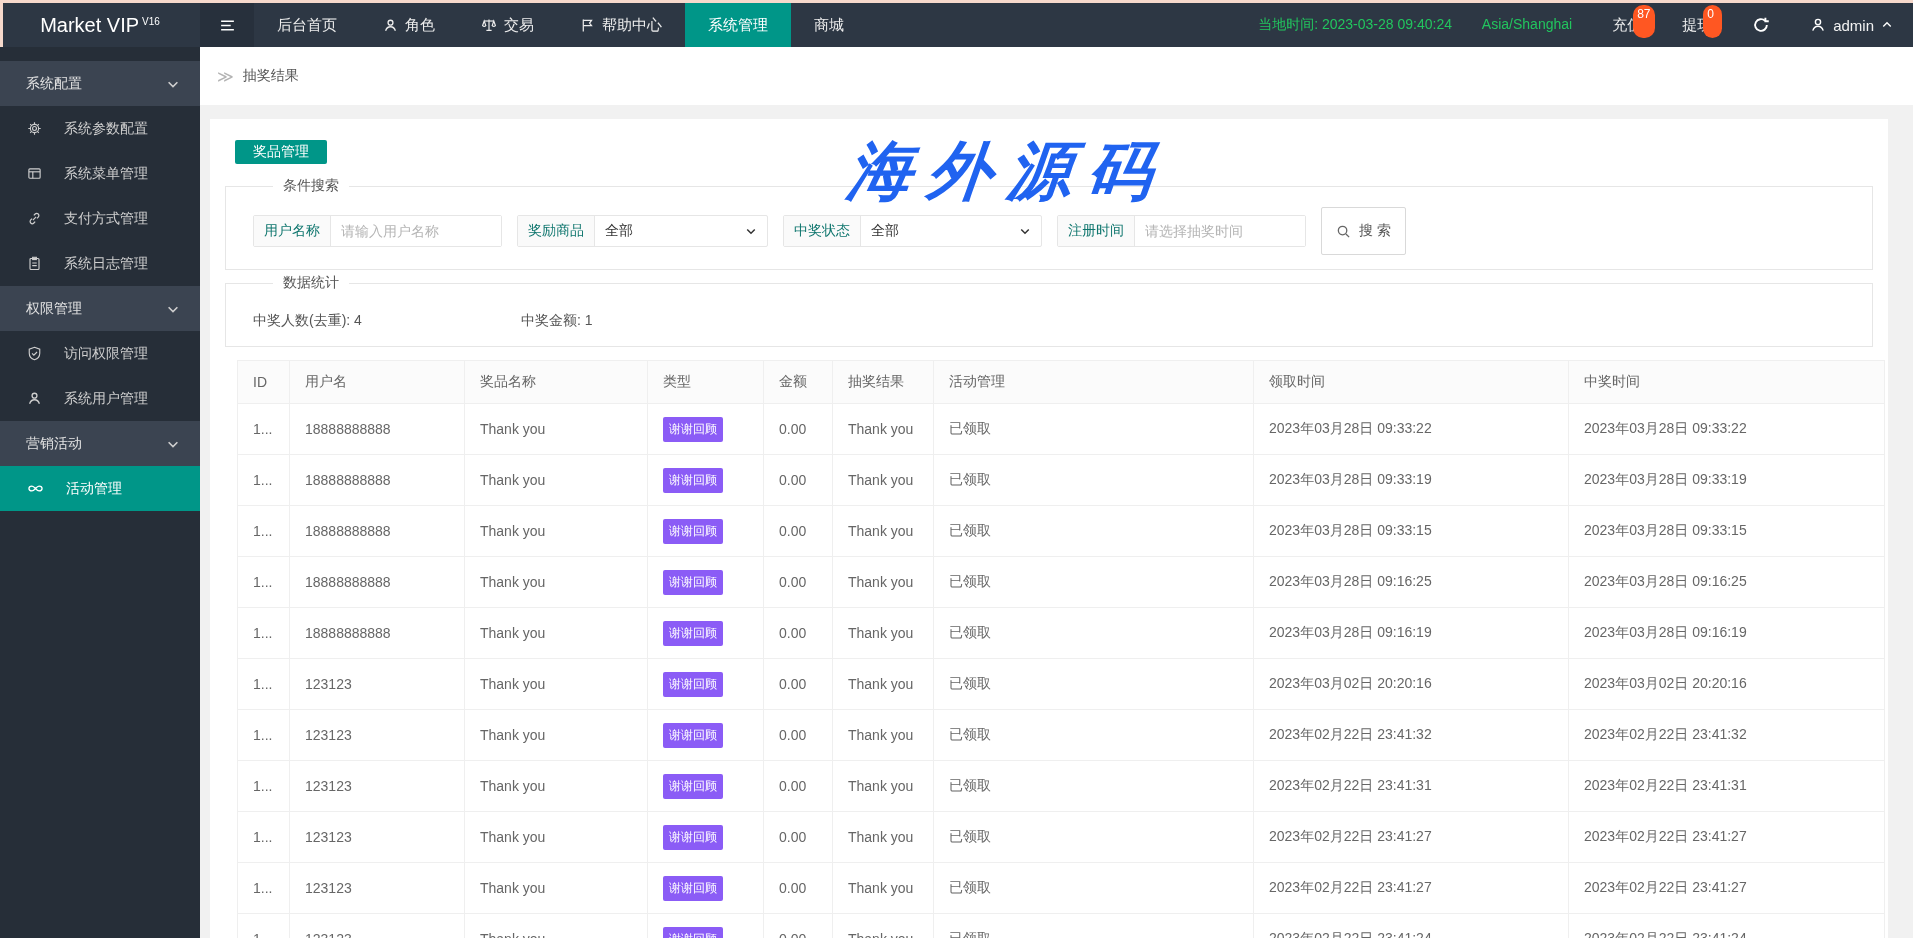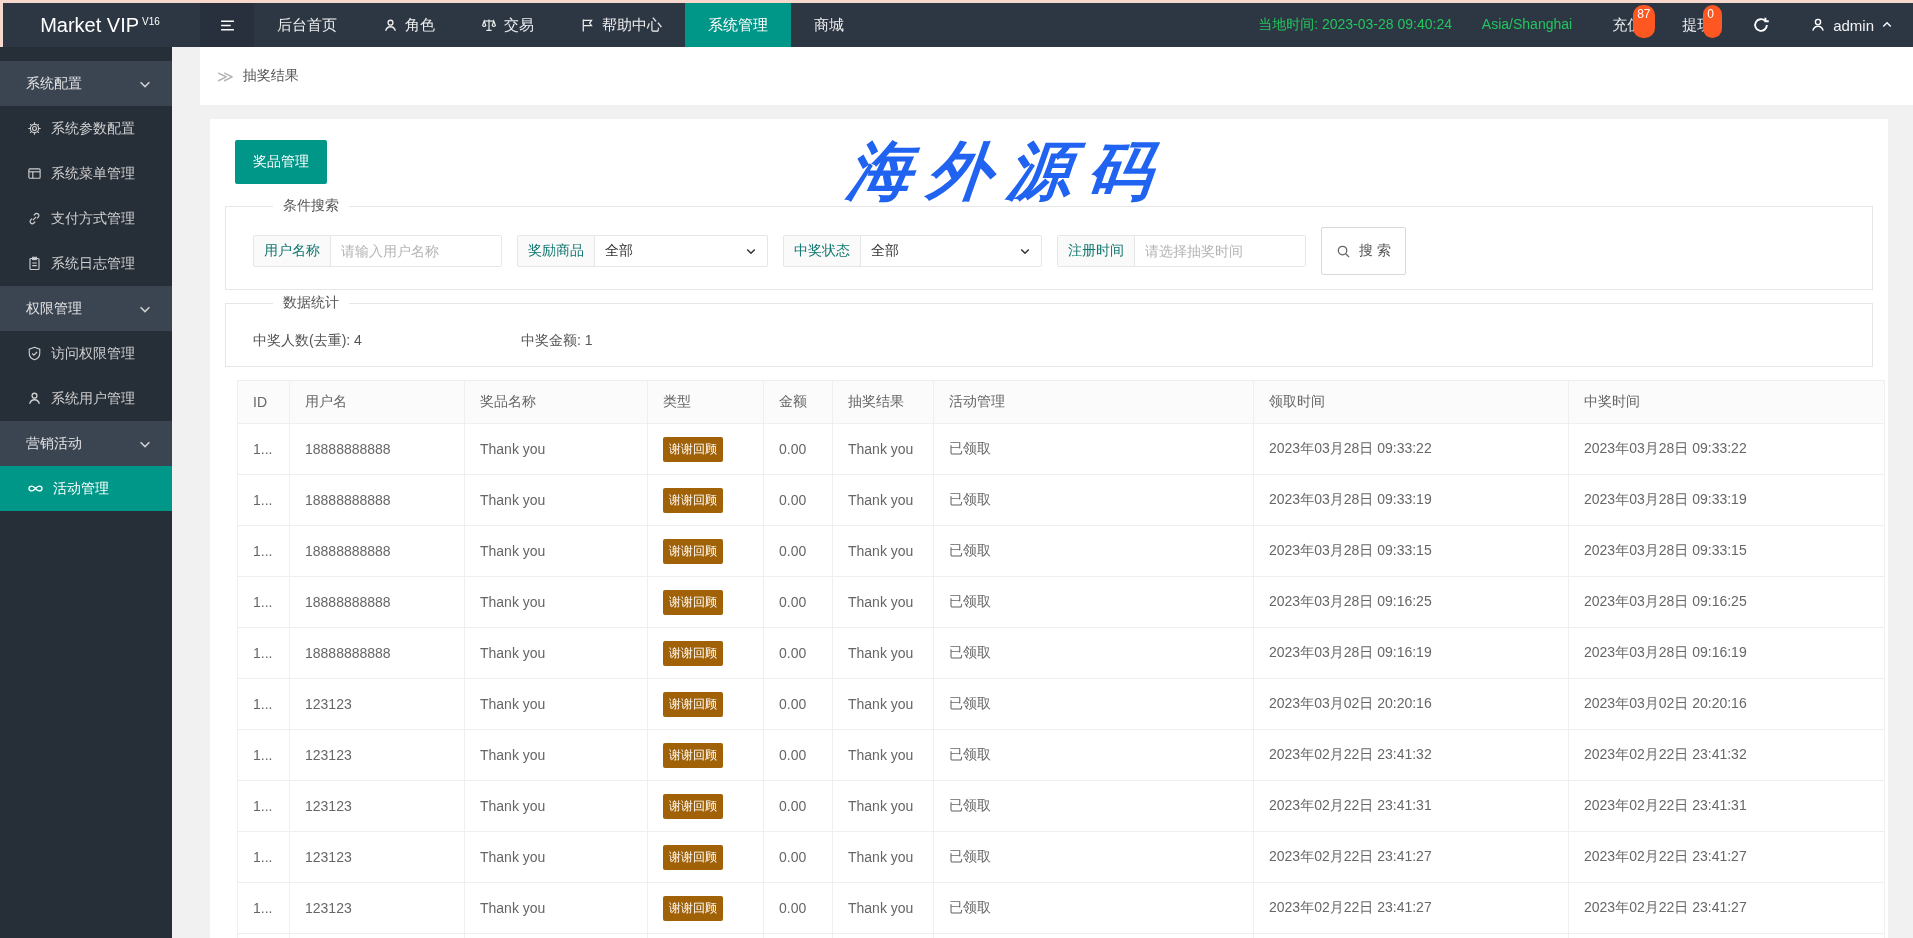--- a/index.html
+++ b/index.html
@@ -29,37 +29,37 @@
   .nav-time { font-size:14px; color:#22c55e; }
   .nav-time .tz { margin-left:26px; }
   .nav-link { position:relative; margin-left:40px; font-size:15px; color:#f0f0f0; cursor:pointer; }
   .nav-badge { position:absolute; top:-11px; left:calc(100% - 9px); background:#ff5722; color:#fff;
                min-width:19px; height:33px; line-height:19px; border-radius:10px; font-size:12px;
                text-align:left; padding:0 4px; }
   .nav-refresh { margin-left:40px; cursor:pointer; display:flex; }
   .nav-user { margin-left:40px; display:flex; align-items:center; gap:7px; cursor:pointer; font-size:15px; }
 
   
-  .sidebar { position:absolute; top:47px; left:0; width:172px; height:891px; background:#262e38; z-index:40; }
+  .sidebar { position:absolute; top:47px; left:0; width:200px; height:891px; background:#262e38; z-index:40; }
   .side-spacer { height:14px; background:#262e38; }
   .side-group-header { height:45px; background:#3b4451; color:#e3e3e3; display:flex; align-items:center;
                        padding:0 20px 0 26px; cursor:pointer; }
   .side-group-header .gh-label { flex:1; }
-  .side-item { height:45px; display:flex; align-items:center; padding-left:27px; gap:9px; color:#cfcfcf; cursor:pointer; }
+  .side-item { height:45px; display:flex; align-items:center; padding-left:27px; gap:22px; color:#cfcfcf; cursor:pointer; }
   .side-item.active { background:#009688; color:#fff; }
 
   
   .crumbbar { position:absolute; top:47px; left:200px; width:1713px; height:58px; background:#fff;
               display:flex; align-items:center; padding-left:17px; }
   .crumb-chev { color:#b3b3b3; font-size:16px; margin-right:9px; }
   .crumb-label { color:#555; font-size:14px; }
 
   
   .card { position:absolute; top:119px; left:210px; width:1678px; height:840px; background:#fff; padding:0 15px; }
-  .btn-primary { margin:21px 0 0 10px; height:44px; padding:0 18px; background:#009688; color:#fff;
+  .btn-primary { margin:21px 0 0 10px; height:24px; padding:0 18px; background:#009688; color:#fff;
                  border:none; font-size:14px; border-radius:2px; cursor:pointer;
                  font-family:"Liberation Sans","DejaVu Sans",sans-serif; }
   fieldset { border:1px solid #e6e6e6; margin-top:13px; padding:12px 10px 14px 27px; }
   fieldset legend { margin-left:20px; padding:0 10px; font-size:14px; color:#555; }
   .stats-fieldset { margin-top:4px; padding:20px 10px 16px 27px; }
 
   .search-row { display:flex; align-items:center; }
   .igroup { display:flex; align-items:stretch; border:1px solid #e6e6e6; height:32px; margin-right:15px; border-radius:2px; }
   .igroup .ilabel { background:#fafafa; border-right:1px solid #e6e6e6; display:flex; align-items:center;
                     padding:0 10px; color:#0f766e; white-space:nowrap; }
@@ -77,21 +77,21 @@
   .stat-item { font-size:14px; color:#555; }
   .stat-item:first-child { width:268px; }
 
   
   .table-wrap { margin:13px 2px 0 12px; }
   table { border-collapse:collapse; table-layout:fixed; width:1647px; }
   th, td { border:1px solid #efefef; font-weight:normal; text-align:left; padding-left:15px; color:#666;
            font-size:14px; overflow:hidden; white-space:nowrap; }
   thead th { height:43px; background:#fbfbfb; }
   tbody td { height:51px; background:#fff; }
-  .badge { background:#a16207; color:#fff; font-size:12px; padding:4px 6px; border-radius:2px; display:inline-block; }
+  .badge { background:#8b5cf6; color:#fff; font-size:12px; padding:4px 6px; border-radius:2px; display:inline-block; }
 
   
   .watermark { position:absolute; left:848px; top:128px; z-index:55; color:#2063f0; font-size:64px;
                font-weight:bold; font-style:italic; letter-spacing:16px; transform:skewX(-6deg);
                font-family:"DejaVu Serif","Liberation Serif",serif; pointer-events:none; }
 </style>
 </head>
 <body>
 
 <div class="top-strip"></div>

